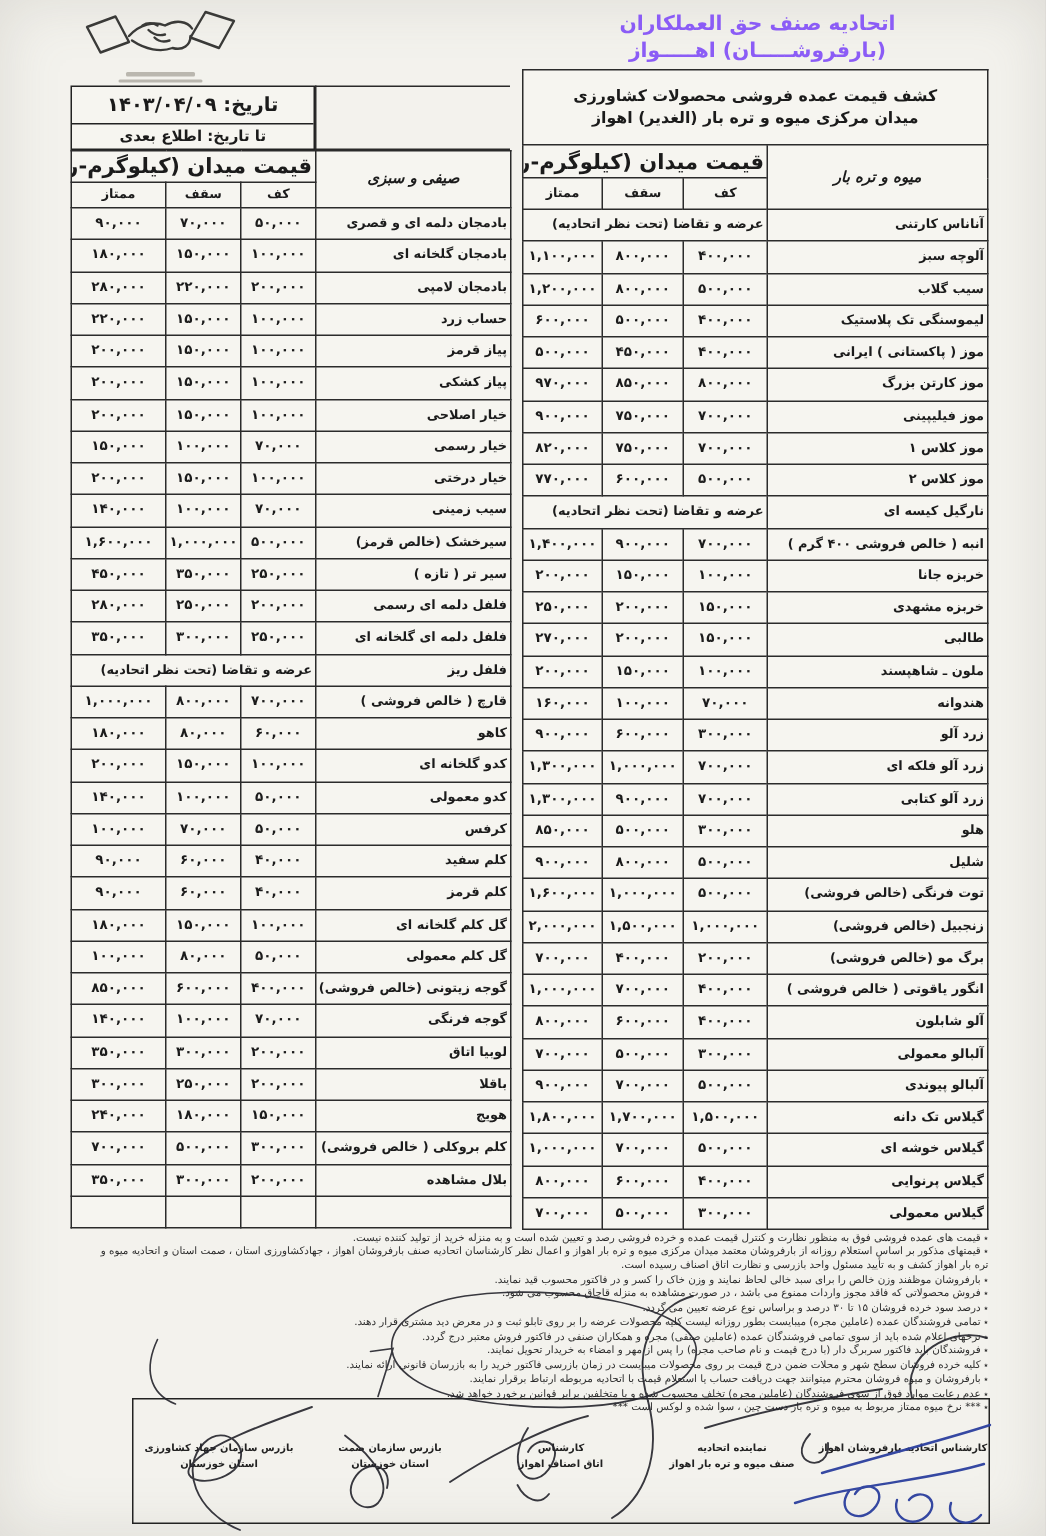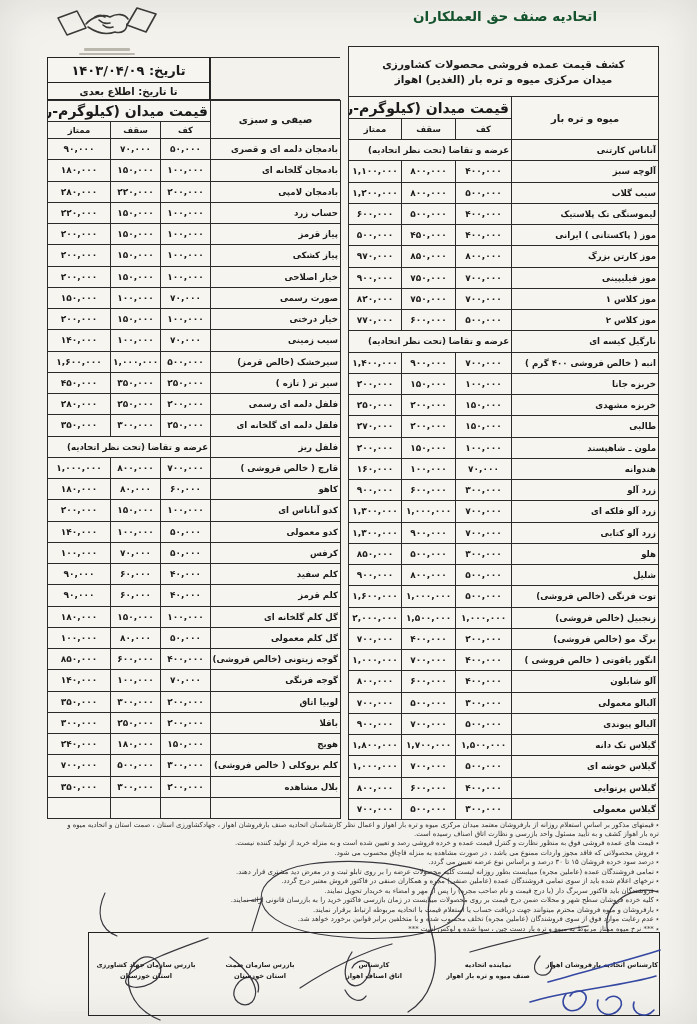--- a/index.html
+++ b/index.html
@@ -5,21 +5,21 @@
   html,body{margin:0;padding:0;background:#d9d8d4;}
   .page{
     position:relative;width:697px;height:1024px;margin:0 auto;
     background:#f3f2ed;
     font-family:"DejaVu Sans",sans-serif;
     direction:rtl;color:#1b1b1b;overflow:hidden;
     box-shadow:inset 0 0 40px rgba(120,115,105,.18);
   }
   
   .org-header{position:absolute;top:7px;left:350px;width:310px;text-align:center;
-    font-size:13.5px;font-weight:bold;line-height:1.35;color:#14532d;}
+    font-size:13.5px;font-weight:bold;line-height:1.35;color:#8b5cf6;}
   .logo{position:absolute;top:2px;left:52px;width:110px;text-align:center;}
   .logo svg{display:block;margin:0 auto;}
   .logo .fineprint{height:2.5px;background:#9b978e;opacity:.65;margin:2px auto 0 auto;border-radius:1px;}
   
   .date-box{position:absolute;top:57px;left:47px;width:163px;height:43px;
     border:1.6px solid #222;background:#f6f5f0;box-sizing:border-box;}
   .date-box .d1{height:24px;border-bottom:1.3px solid #222;display:flex;align-items:center;justify-content:center;
     font-size:13px;font-weight:bold;letter-spacing:.3px;}
   .date-box .d2{height:16px;display:flex;align-items:center;justify-content:center;font-size:10px;font-weight:bold;}
   .empty-head-cell{position:absolute;top:57px;left:210px;width:130px;height:43px;border:1.3px solid #2a2a2a;border-right:none;box-sizing:border-box;}
@@ -27,21 +27,21 @@
   table.price-table{border-collapse:collapse;table-layout:fixed;position:absolute;background:#f6f5f0;}
   table.price-table td,table.price-table th{border:1px solid #2b2b2b;padding:0 2px;overflow:hidden;white-space:nowrap;
     font-weight:bold;box-sizing:border-box;}
   #left-table{top:100px;left:47px;width:293px;border:1.6px solid #222;}
   #right-table{top:46px;left:348px;width:310px;border:1.6px solid #222;}
   .title-cell{height:50px;text-align:center;font-size:10.5px;line-height:1.4;white-space:normal!important;}
   .qimat-cell{height:21px;text-align:center;font-size:14px;}
   .colhead{height:17px;text-align:center;font-size:8.5px;}
   #right-table .qimat-cell{height:22px;}
   #right-table .colhead{height:21px;}
-  .group-head{text-align:center;font-size:10px;vertical-align:middle;white-space:normal!important;}
+  .group-head{text-align:center;font-size:10px;vertical-align:middle;white-space:normal!important;font-style:italic;}
   td.name-cell{font-size:8.6px;text-align:right;padding-right:6px;height:21.25px;}
   td.price-cell{font-size:9px;text-align:center;direction:ltr;height:21.25px;}
   td.span-cell{font-size:8.6px;height:21.25px;}
   
   .notes{position:absolute;top:821px;right:38px;width:601px;margin:0;padding:0;list-style:none;
     font-size:6.9px;line-height:1.3;color:#2d2d2d;text-align:right;font-weight:500;}
   .notes li{margin:0 0 .5px 0;}
   .notes li::before{content:"٭ ";font-size:6px;}
   
   .sig-box{position:absolute;top:932px;left:88px;width:572px;height:84px;border:1.7px solid #222;
@@ -65,20 +65,21 @@
         <path d="M48,23 C51,26 55,26 58,25"></path>
         <path d="M40,15 C43,13 47,13 50,15"></path>
       </g>
     </svg>
     <div class="fineprint" style="width:46px"></div>
     <div class="fineprint" style="width:56px"></div>
   </div>
 
   <div class="org-header">
     <div>اتحادیه صنف حق العملکاران</div>
+    <div>(بارفروشـــــان) اهـــــواز</div>
   </div>
 
   <div class="date-box">
     <div class="d1">تاریخ: ۱۴۰۳/۰۴/۰۹</div>
     <div class="d2">تا تاریخ: اطلاع بعدی</div>
   </div>
   <div class="empty-head-cell"></div>
 
   <table class="price-table" id="left-table">
     <colgroup>
@@ -135,21 +136,21 @@
           <td class="price-cell">۱۵۰,۰۰۰</td>
           <td class="price-cell">۲۰۰,۰۰۰</td>
         </tr>
         <tr>
           <td class="name-cell">خیار اصلاحی</td>
           <td class="price-cell">۱۰۰,۰۰۰</td>
           <td class="price-cell">۱۵۰,۰۰۰</td>
           <td class="price-cell">۲۰۰,۰۰۰</td>
         </tr>
         <tr>
-          <td class="name-cell">صورت رسمی</td>
+          <td class="name-cell">خیار رسمی</td>
           <td class="price-cell">۷۰,۰۰۰</td>
           <td class="price-cell">۱۰۰,۰۰۰</td>
           <td class="price-cell">۱۵۰,۰۰۰</td>
         </tr>
         <tr>
           <td class="name-cell">خیار درختی</td>
           <td class="price-cell">۱۰۰,۰۰۰</td>
           <td class="price-cell">۱۵۰,۰۰۰</td>
           <td class="price-cell">۲۰۰,۰۰۰</td>
         </tr>
@@ -193,21 +194,21 @@
           <td class="price-cell">۸۰۰,۰۰۰</td>
           <td class="price-cell">۱,۰۰۰,۰۰۰</td>
         </tr>
         <tr>
           <td class="name-cell">کاهو</td>
           <td class="price-cell">۶۰,۰۰۰</td>
           <td class="price-cell">۸۰,۰۰۰</td>
           <td class="price-cell">۱۸۰,۰۰۰</td>
         </tr>
         <tr>
-          <td class="name-cell">کدو آناناس ای</td>
+          <td class="name-cell">کدو گلخانه ای</td>
           <td class="price-cell">۱۰۰,۰۰۰</td>
           <td class="price-cell">۱۵۰,۰۰۰</td>
           <td class="price-cell">۲۰۰,۰۰۰</td>
         </tr>
         <tr>
           <td class="name-cell">کدو معمولی</td>
           <td class="price-cell">۵۰,۰۰۰</td>
           <td class="price-cell">۱۰۰,۰۰۰</td>
           <td class="price-cell">۱۴۰,۰۰۰</td>
         </tr>
@@ -502,22 +503,23 @@
         <tr>
           <td class="name-cell">گیلاس معمولی</td>
           <td class="price-cell">۳۰۰,۰۰۰</td>
           <td class="price-cell">۵۰۰,۰۰۰</td>
           <td class="price-cell">۷۰۰,۰۰۰</td>
         </tr>
       </tbody>
   </table>
 
   <ul class="notes" id="notes-list">
+      <li>قیمت های عمده فروشی فوق به منظور نظارت و کنترل قیمت عمده و خرده فروشی رصد و تعیین شده است و به منزله خرید از تولید کننده نیست.</li>
       <li>قیمتهای مذکور بر اساس استعلام روزانه از بارفروشان معتمد میدان مرکزی میوه و تره بار اهواز و اعمال نظر کارشناسان اتحادیه صنف بارفروشان اهواز ، جهادکشاورزی استان ، صمت استان و اتحادیه میوه و تره بار اهواز کشف و به تأیید مسئول واحد بازرسی و نظارت اتاق اصناف رسیده است.</li>
-      <li>قیمت های عمده فروشی فوق به منظور نظارت و کنترل قیمت عمده و خرده فروشی رصد و تعیین شده است و به منزله خرید از تولید کننده نیست.</li>
+      <li>بارفروشان موظفند وزن خالص را برای سبد خالی لحاظ نمایند و وزن خاک را کسر و در فاکتور محسوب قید نمایند.</li>
       <li>فروش محصولاتی که فاقد مجوز واردات ممنوع می باشد ، در صورت مشاهده به منزله قاچاق محسوب می شود.</li>
       <li>درصد سود خرده فروشان ۱۵ تا ۳۰ درصد و براساس نوع عرضه تعیین می گردد.</li>
       <li>تمامی فروشندگان عمده (عاملین مجره) میبایست بطور روزانه لیست کلیه محصولات عرضه را بر روی تابلو ثبت و در معرض دید مشتری قرار دهند.</li>
       <li>نرخهای اعلام شده باید از سوی تمامی فروشندگان عمده (عاملین صنفی) مجره و همکاران صنفی در فاکتور فروش معتبر درج گردد.</li>
       <li>فروشندگان باید فاکتور سربرگ دار (با درج قیمت و نام صاحب مجره) را پس از مهر و امضاء به خریدار تحویل نمایند.</li>
       <li>کلیه خرده فروشان سطح شهر و محلات ضمن درج قیمت بر روی محصولات میبایست در زمان بازرسی فاکتور خرید را به بازرسان قانونی ارائه نمایند.</li>
       <li>بارفروشان و میوه فروشان محترم میتوانند جهت دریافت حساب یا استعلام قیمت با اتحادیه مربوطه ارتباط برقرار نمایند.</li>
       <li>عدم رعایت موارد فوق از سوی فروشندگان (عاملین مجره) تخلف محسوب شده و با متخلفین برابر قوانین برخورد خواهد شد.</li>
       <li>*** نرخ میوه ممتاز مربوط به میوه و تره بار دست چین ، سوا شده و لوکس است ***</li>
     </ul>

